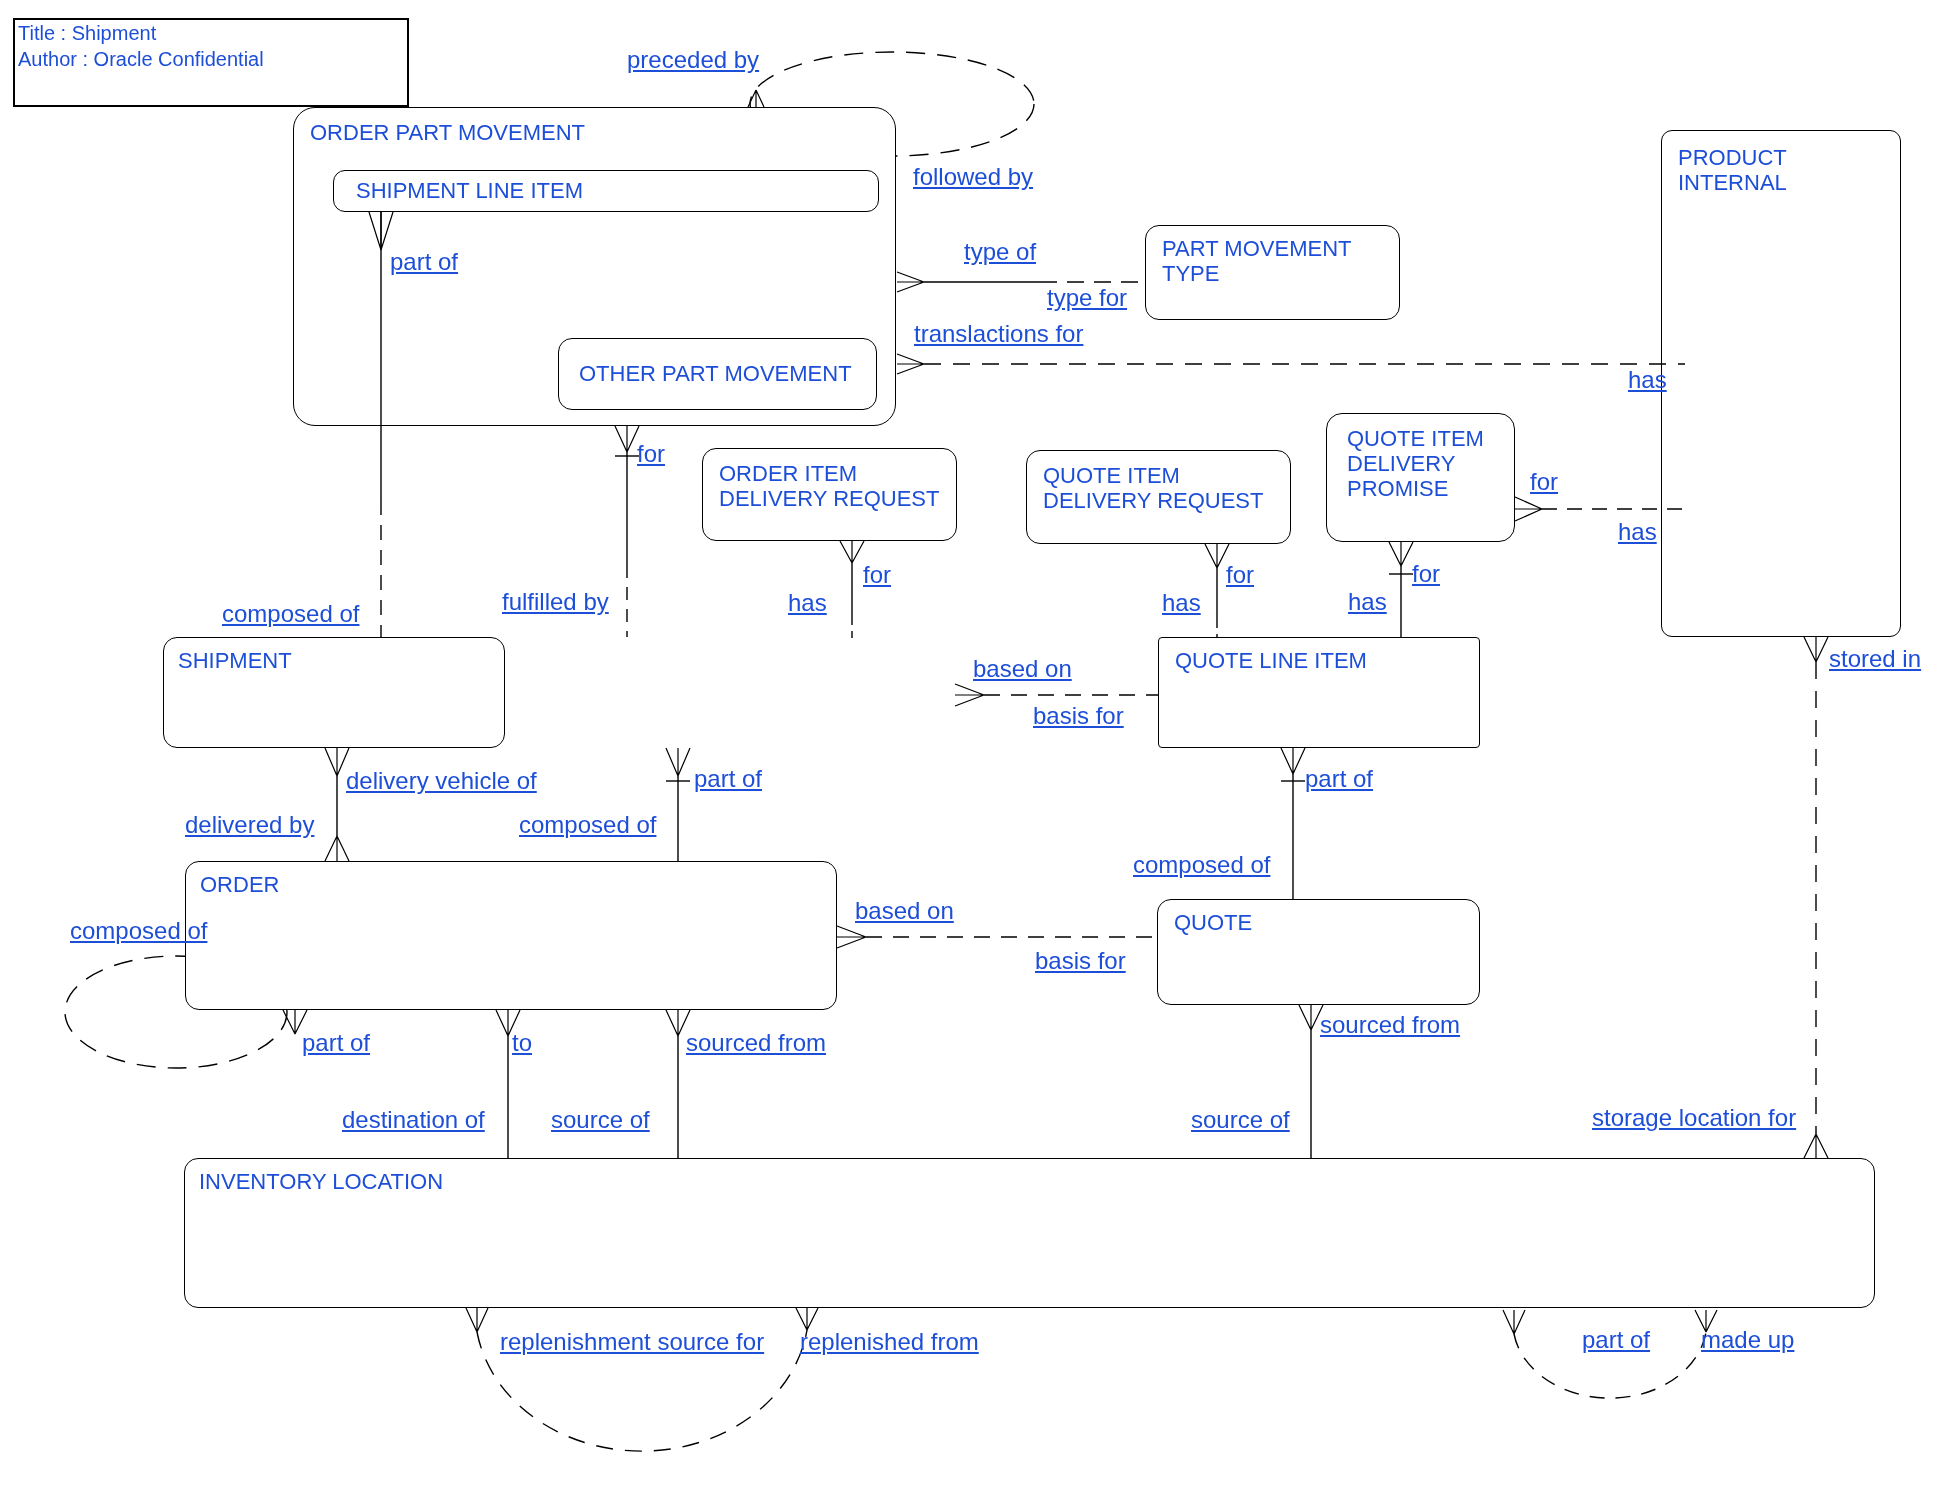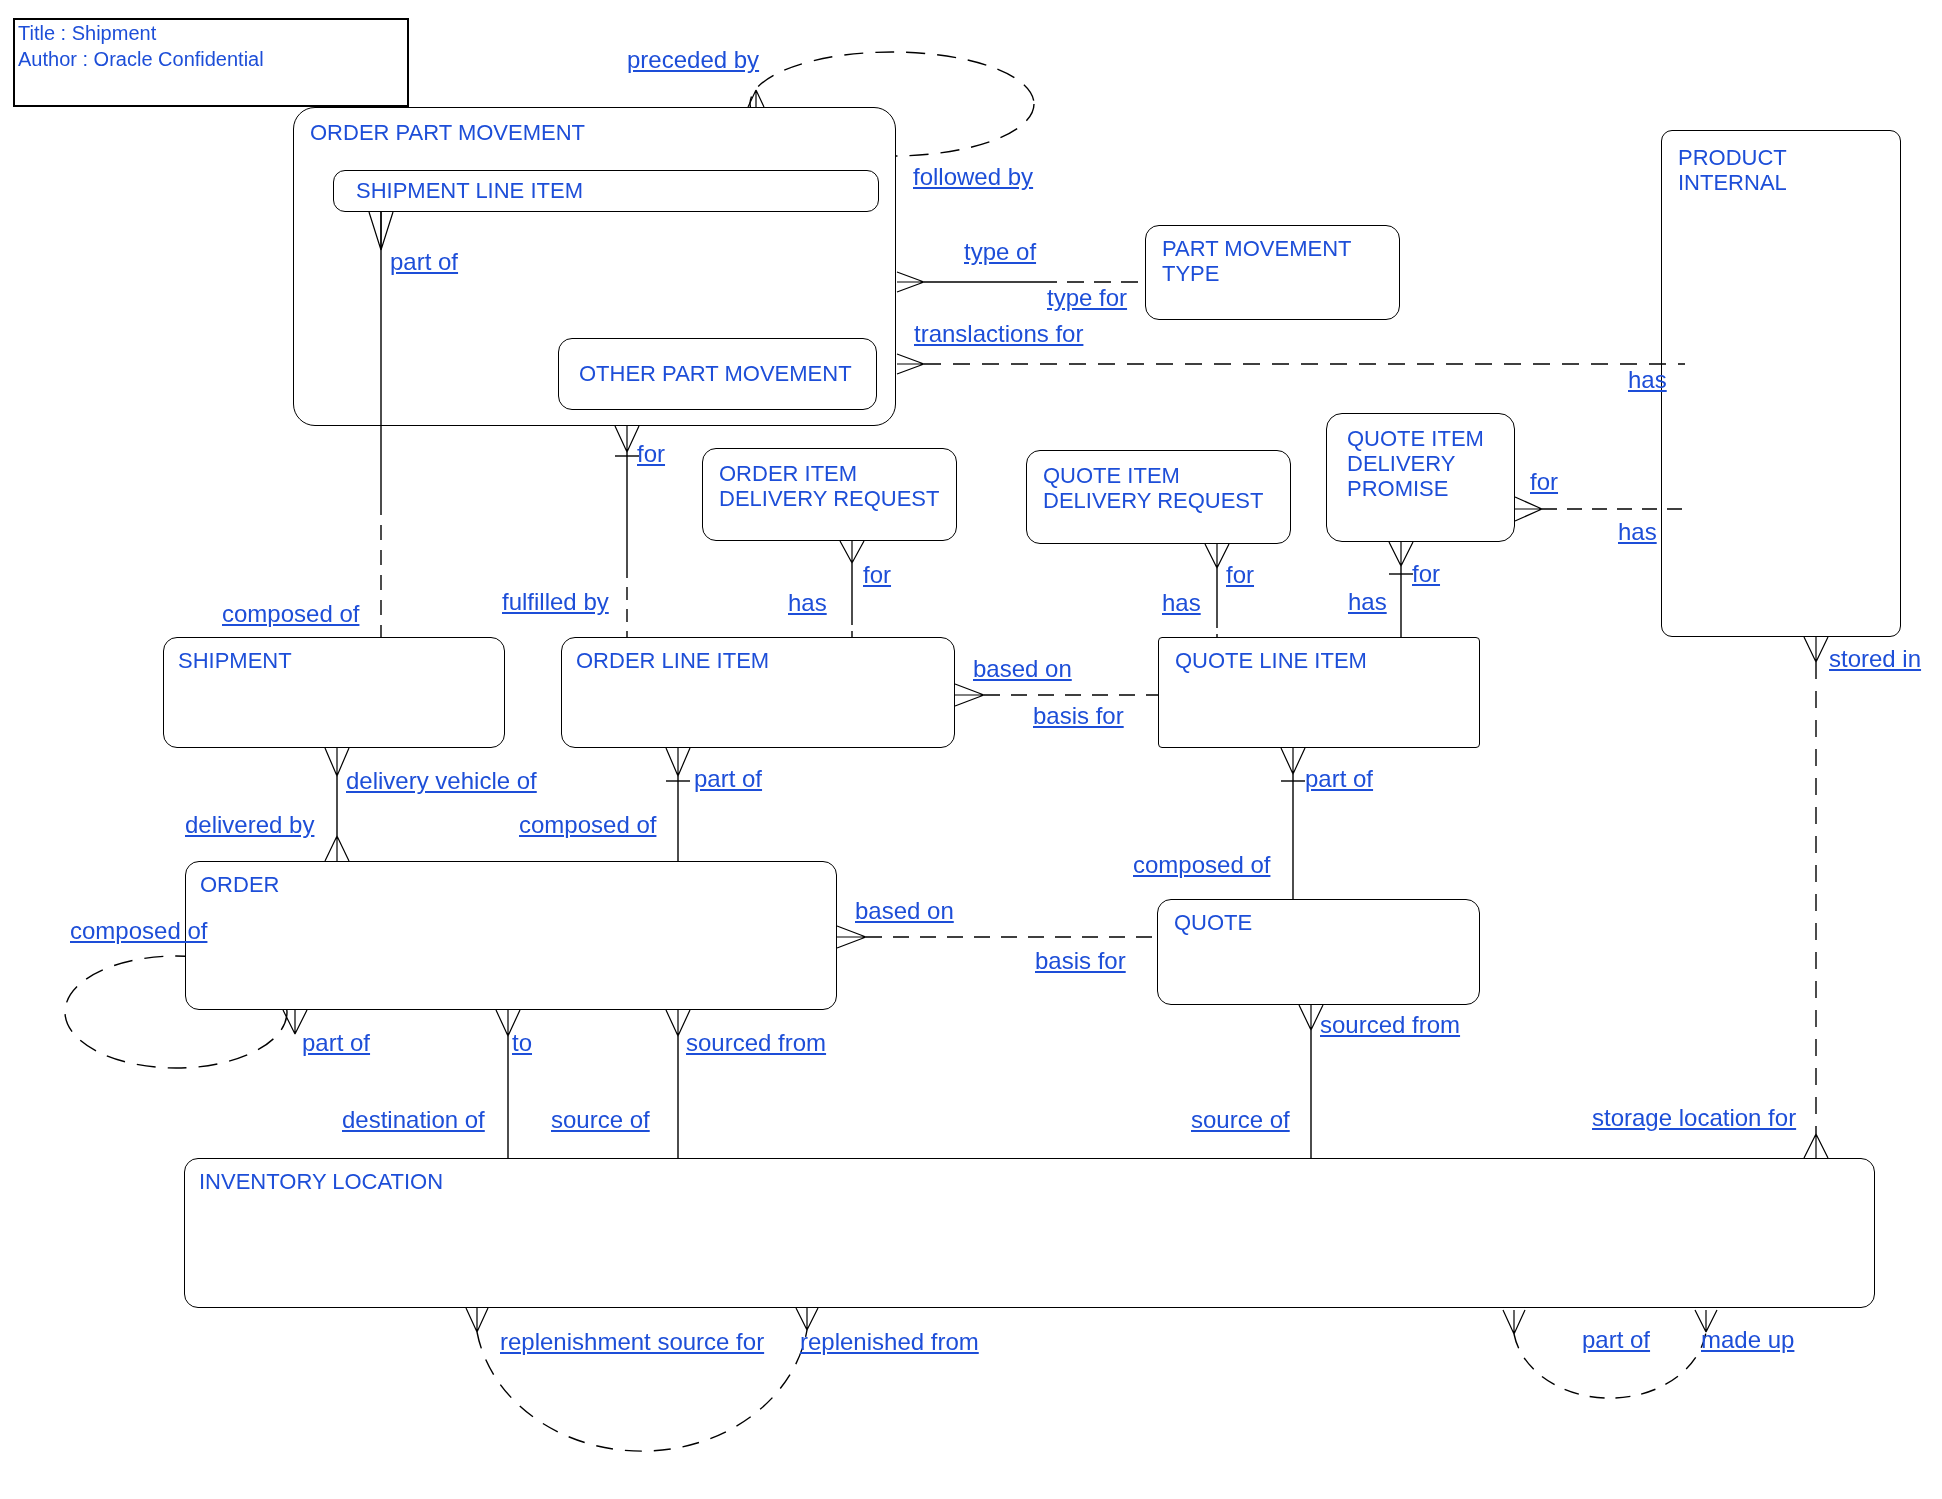--- a/index.html
+++ b/index.html
@@ -68,23 +68,20 @@
   <div class="entity" style="left:1326px;top:413px;width:189px;height:129px;border-radius:16px;padding:12px 0 0 20px;">
     <span class="elabel">QUOTE ITEM
 DELIVERY
 PROMISE</span>
     </div>
 
   <div class="entity" style="left:163px;top:637px;width:342px;height:111px;border-radius:14px;padding:10px 0 0 14px;">
     <span class="elabel">SHIPMENT</span>
     </div>
 
-  <div class="entity" style="left:561px;top:637px;width:394px;height:111px;border-radius:14px;padding:10px 0 0 14px;">
-    <span class="elabel">ORDER LINE ITEM</span>
-    </div>
 
   <div class="entity" style="left:1158px;top:637px;width:322px;height:111px;border-radius:4px;padding:10px 8px 0 16px;">
     <span class="elabel">QUOTE LINE ITEM</span>
     </div>
 
   <div class="entity" style="left:185px;top:861px;width:652px;height:149px;border-radius:14px;padding:10px 0 0 14px;">
     <span class="elabel">ORDER</span>
     </div>
 
   <div class="entity" style="left:1157px;top:899px;width:323px;height:106px;border-radius:14px;padding:10px 0 0 16px;">

